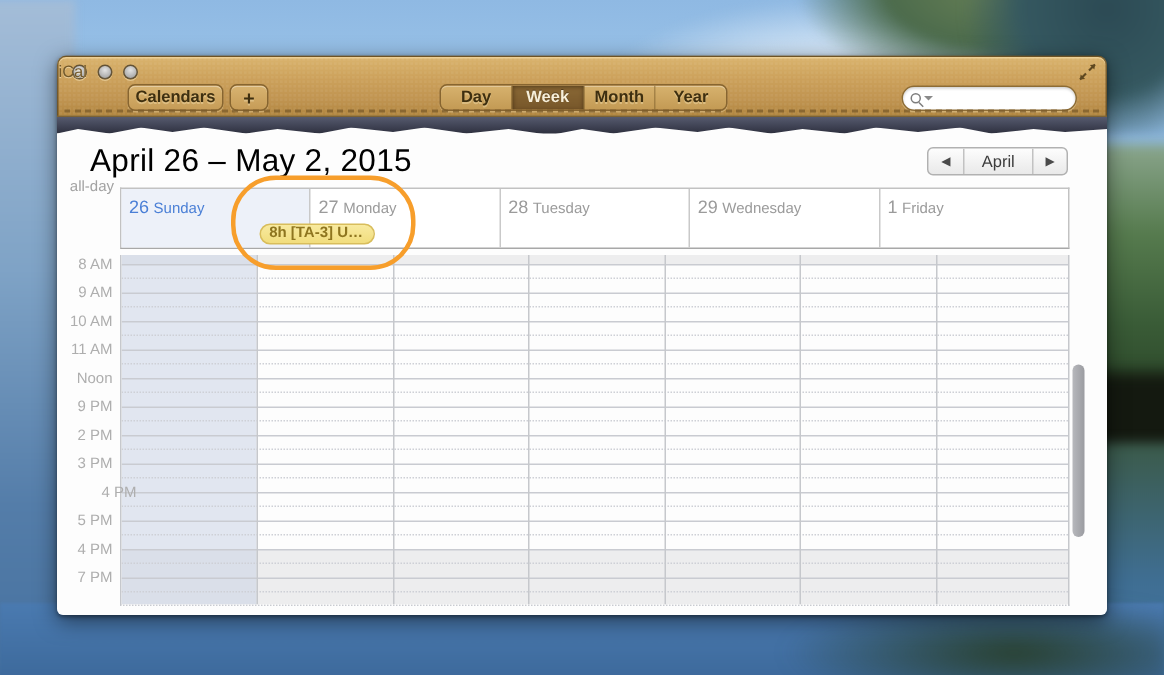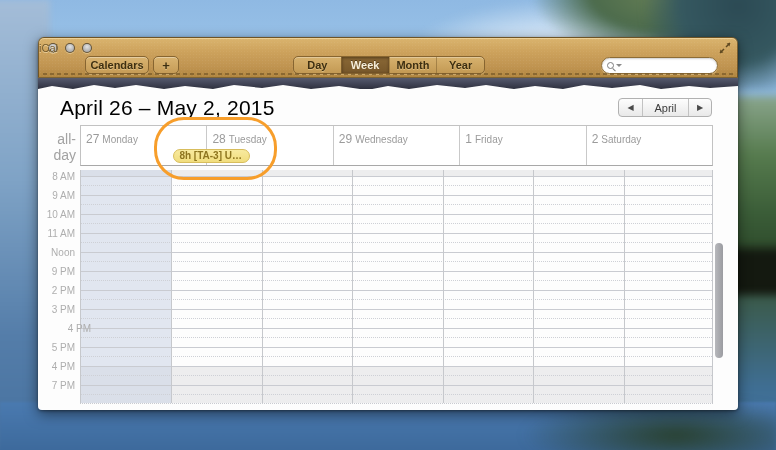--- a/index.html
+++ b/index.html
@@ -90,22 +90,22 @@
   .range-title { position:absolute; left:22px; top:7px; font-size:21px; color:#000000; letter-spacing:.2px; }
   .seg-nav { position:absolute; right:26px; top:9px; height:19px; display:flex;
     border:1px solid #b1b1b1; border-radius:4px; overflow:hidden;
     background:linear-gradient(180deg,#fdfdfd 0%,#e9e9e9 100%); box-shadow:0 1px 0 rgba(255,255,255,.6); }
   .seg-nav .ncell { display:flex; align-items:center; justify-content:center; font-size:11px;
     color:#3c3c3c; border-left:1px solid #c2c2c2; }
   .seg-nav .ncell:first-child { border-left:none; }
   .ncell.arrow { width:23px; font-size:8px; color:#4a4a4a; }
   .ncell.today { width:46px; }
 
-  .allday-label { position:absolute; left:0px; top:42px; width:38px; text-align:right;
-    font-size:14px; color:#a2a2a2; }
+  .allday-label { position:absolute; left:0px; top:30px; width:38px; text-align:right;
+    font-size:10px; color:#a2a2a2; }
 
   .day-headers { position:absolute; left:42px; top:36px; width:633px; height:41px;
     border:1px solid #c2c2c2; border-bottom-color:#a8a8a8; display:flex; background:#fff; }
   .day-cell { flex:1; border-left:1px solid #c9c9c9; padding:3px 0 0 5px; color:#9b9b9b;
     white-space:nowrap; overflow:hidden; }
   .day-cell:first-child { border-left:none; }
   .day-cell.accent { background:#edf1f9; color:#4a7fd6; }
   .day-num { font-size:12px; }
   .day-name { font-size:10px; margin-left:3px; }
 
@@ -192,25 +192,25 @@
 
       <div class="seg-nav">
         <div class="ncell arrow">◀</div>
         <div class="ncell today">April</div>
         <div class="ncell arrow">▶</div>
       </div>
 
       <div class="allday-label">all-day</div>
 
       <div class="day-headers" id="day-headers">
+          <div class="day-cell accent"><span class="day-num">26</span><span class="day-name">Sunday</span></div>
           <div class="day-cell"><span class="day-num">27</span><span class="day-name">Monday</span></div>
           <div class="day-cell"><span class="day-num">28</span><span class="day-name">Tuesday</span></div>
           <div class="day-cell"><span class="day-num">29</span><span class="day-name">Wednesday</span></div>
           <div class="day-cell"><span class="day-num">1</span><span class="day-name">Friday</span></div>
-          <div class="day-cell"><span class="day-num">2</span><span class="day-name">Saturday</span></div>
           <div class="event-pill" style="left: 92.4286px; top: 23px; width: 76.4286px;">8h [TA-3] Update s…</div>
         </div>
 
       <div class="grid" id="grid">
           <div class="band" style="top: 0px; height: 6px;"></div>
           <div class="band" style="top: 196px; bottom: 0px;"></div>
           <div class="sunday-shade" style="width: 90.4286px;"></div>
           <div class="hline" style="top: 6px;"></div>
           <div class="hline half" style="top: 15px;"></div>
           <div class="hline" style="top: 25px;"></div>

